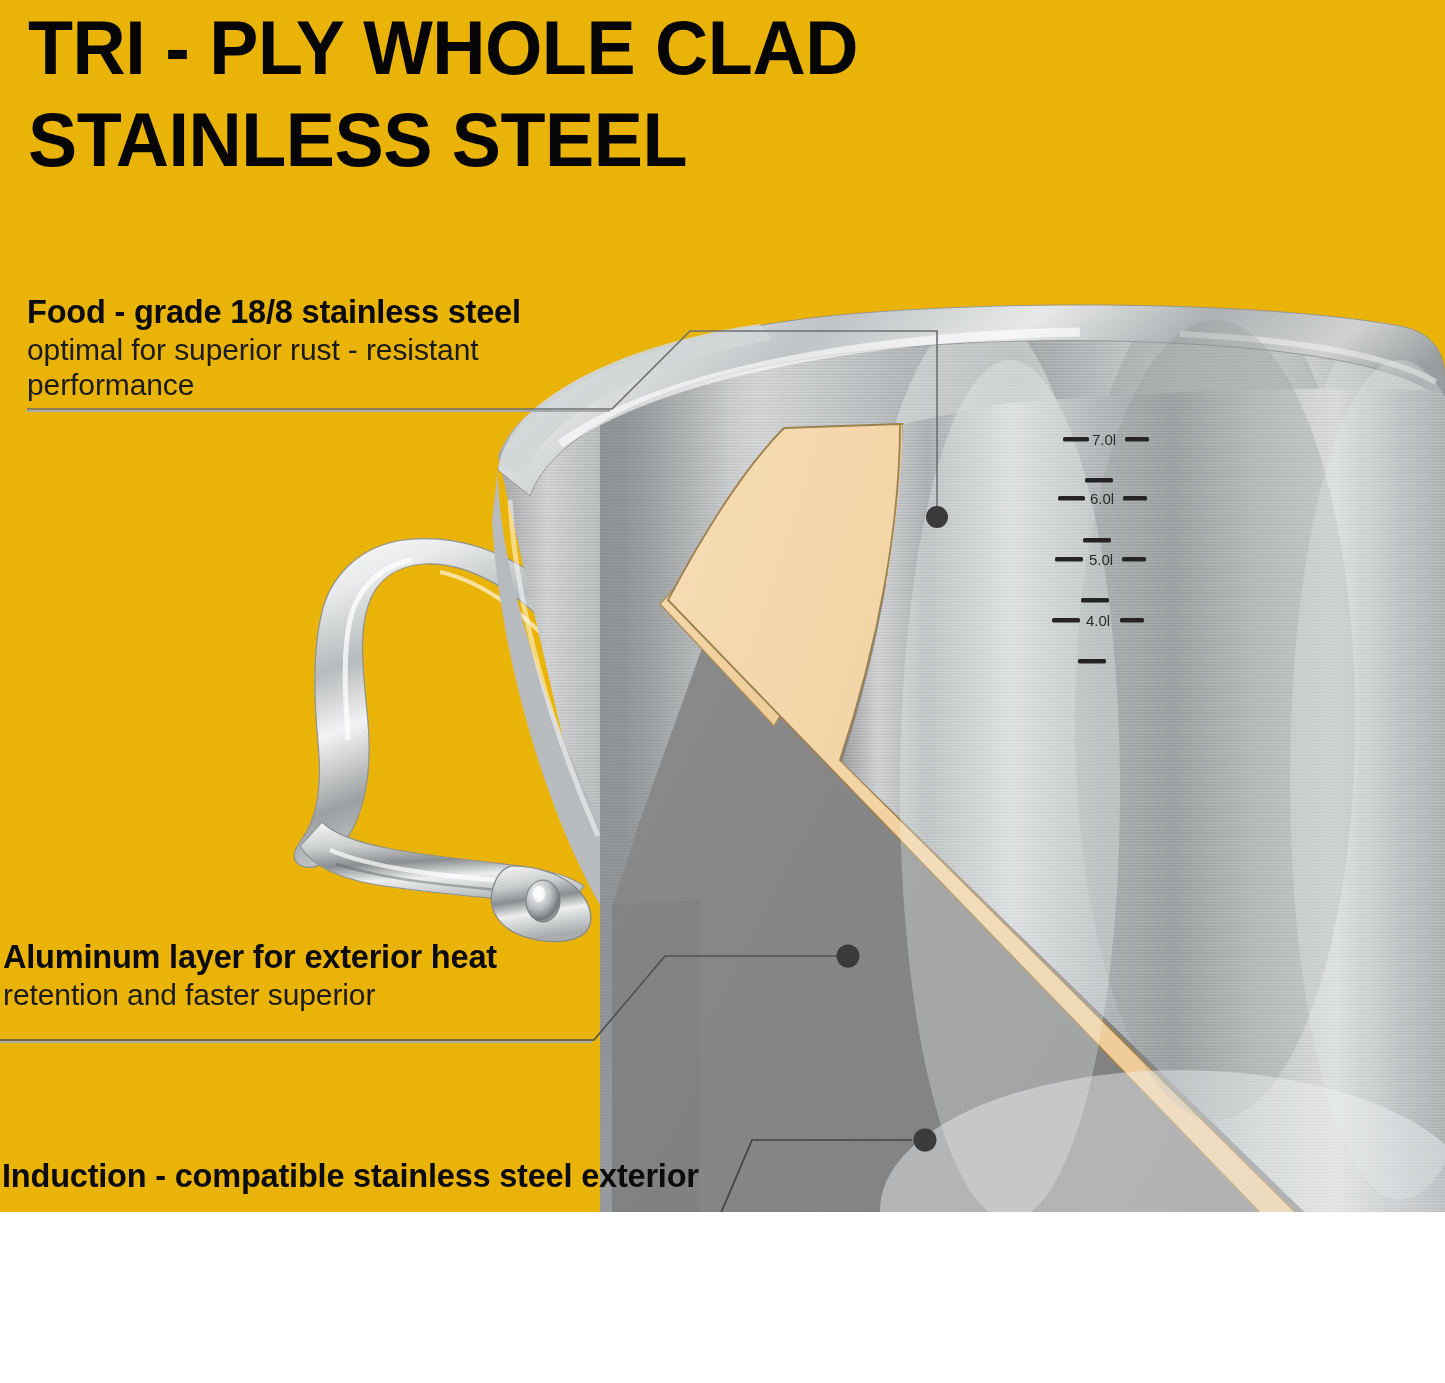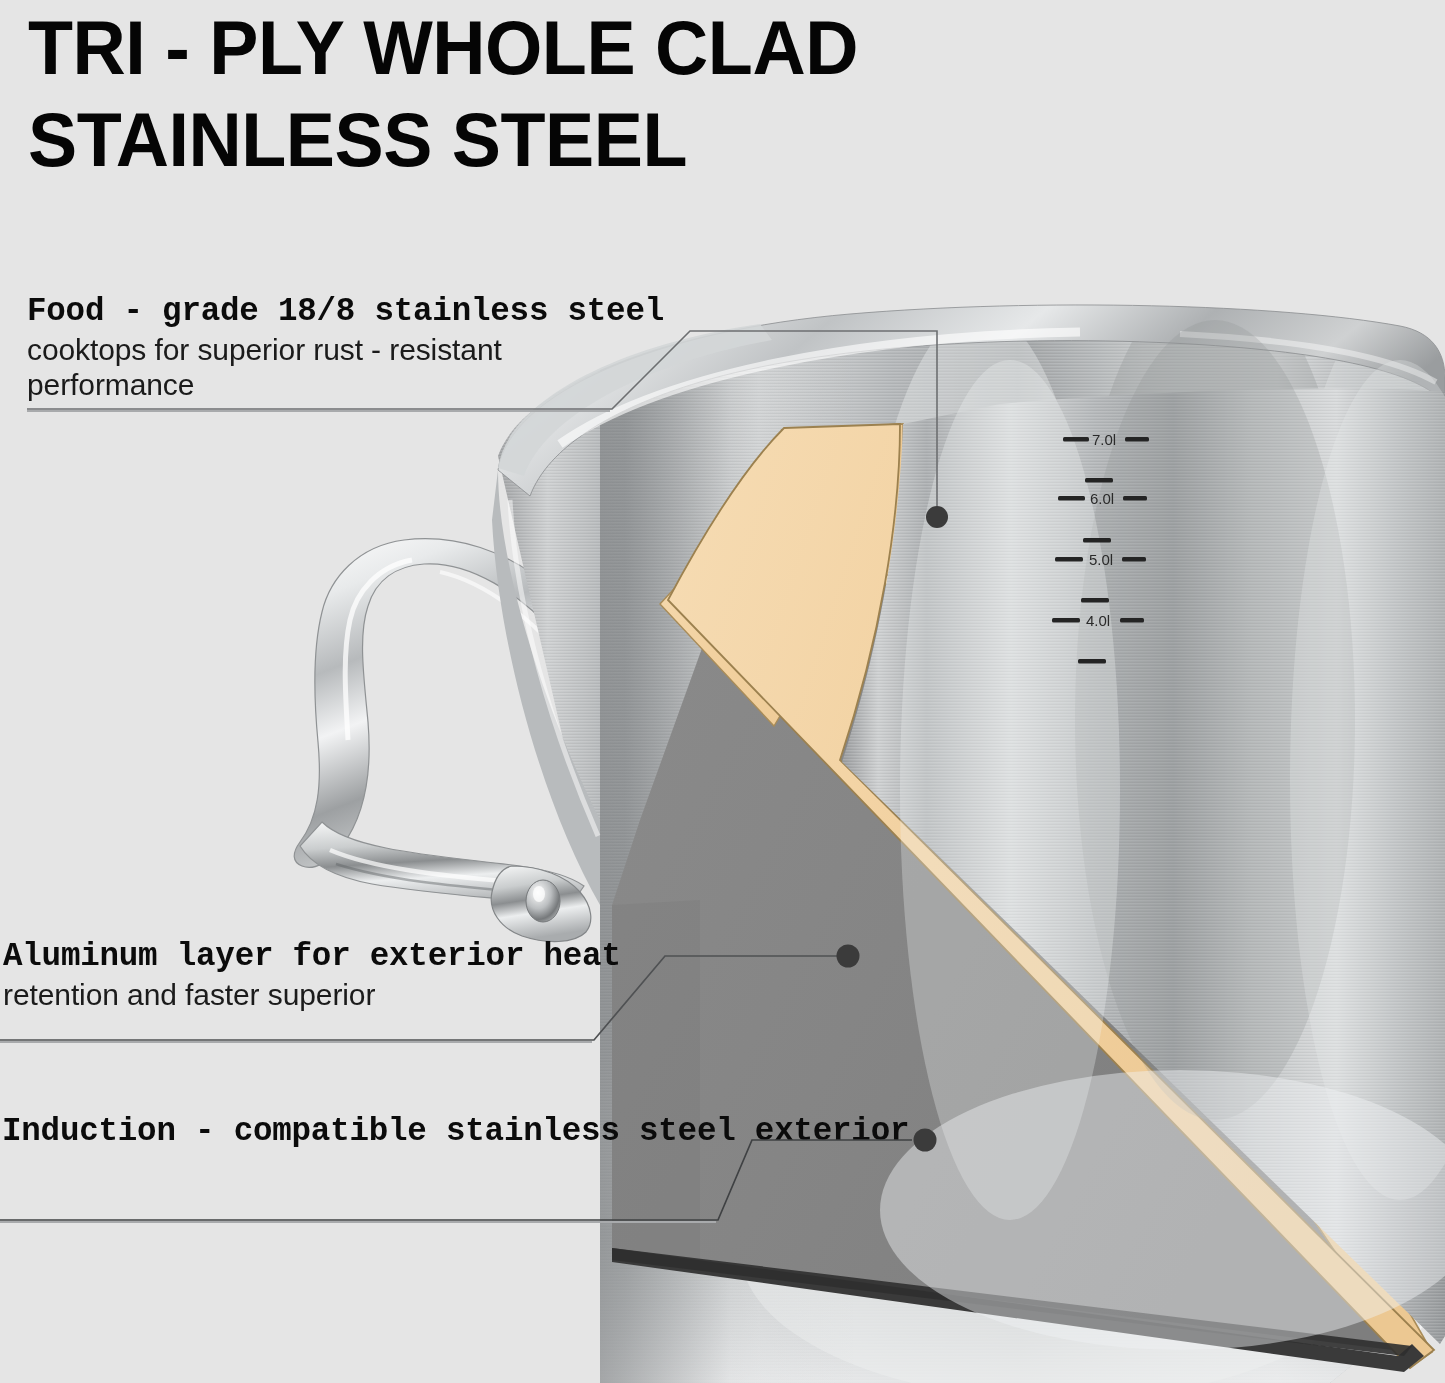--- a/index.html
+++ b/index.html
@@ -8,22 +8,22 @@
     padding: 0;
     background: #ffffff;
   }
   body {
     font-family: "Liberation Sans", sans-serif;
     -webkit-font-smoothing: antialiased;
   }
   #page {
     position: relative;
     width: 1445px;
-    height: 1383px;
-    background: #e5e5e5;
+    height: 1212px;
+    background: #eab308;
     overflow: hidden;
   }
 
   
   #title-block {
     position: absolute;
     left: 28px;
     top: 2px;
     width: 1180px;
   }
@@ -38,41 +38,41 @@
     transform: scaleX(0.97);
     transform-origin: left center;
   }
 
   
   .callout {
     position: absolute;
     z-index: 6;
   }
   .callout-head {
-    font-family: Liberation Mono, monospace;
+    font-family: Liberation Sans, sans-serif;
     font-weight: bold;
     font-size: 32.5px;
     line-height: 40px;
     color: #0b0b0b;
     white-space: nowrap;
     letter-spacing: -0.2px;
   }
   .callout-body {
     font-family: "Liberation Sans", sans-serif;
     font-weight: normal;
     font-size: 30px;
     line-height: 35px;
     color: #1b1b1b;
     letter-spacing: -0.1px;
   }
   .callout-body span { display: block; white-space: nowrap; }
 
   #callout-1 { left: 27px; top: 292px; }
   #callout-2 { left: 3px;  top: 937px; }
-  #callout-3 { left: 2px;  top: 1112px; }
+  #callout-3 { left: 2px;  top: 1156px; }
 
   
   #illustration {
     position: absolute;
     left: 0; top: 0;
     width: 1445px;
     height: 1383px;
     z-index: 3;
   }
   
@@ -441,21 +441,21 @@
     <g>
       <path d="M 0,1220 L 718,1220 L 752,1140 L 912,1140" fill="none" stroke="#3f4143" stroke-width="1.7"></path>
       <path d="M 0,1222 L 716,1222" fill="none" stroke="#a8aaac" stroke-width="2.2"></path>
       <circle cx="925" cy="1140" r="11.5" fill="#3b3b3b"></circle>
     </g>
   </svg>
 
   <div class="callout" id="callout-1">
     <div class="callout-head">Food - grade 18/8 stainless steel</div>
     <div class="callout-body">
-      <span>cooktops for superior rust - resistant</span>
+      <span>optimal for superior rust - resistant</span>
       <span>performance</span>
     </div>
   </div>
 
   <div class="callout" id="callout-2">
     <div class="callout-head">Aluminum layer for exterior heat</div>
     <div class="callout-body">
       <span>retention and faster superior</span>
     </div>
   </div>

